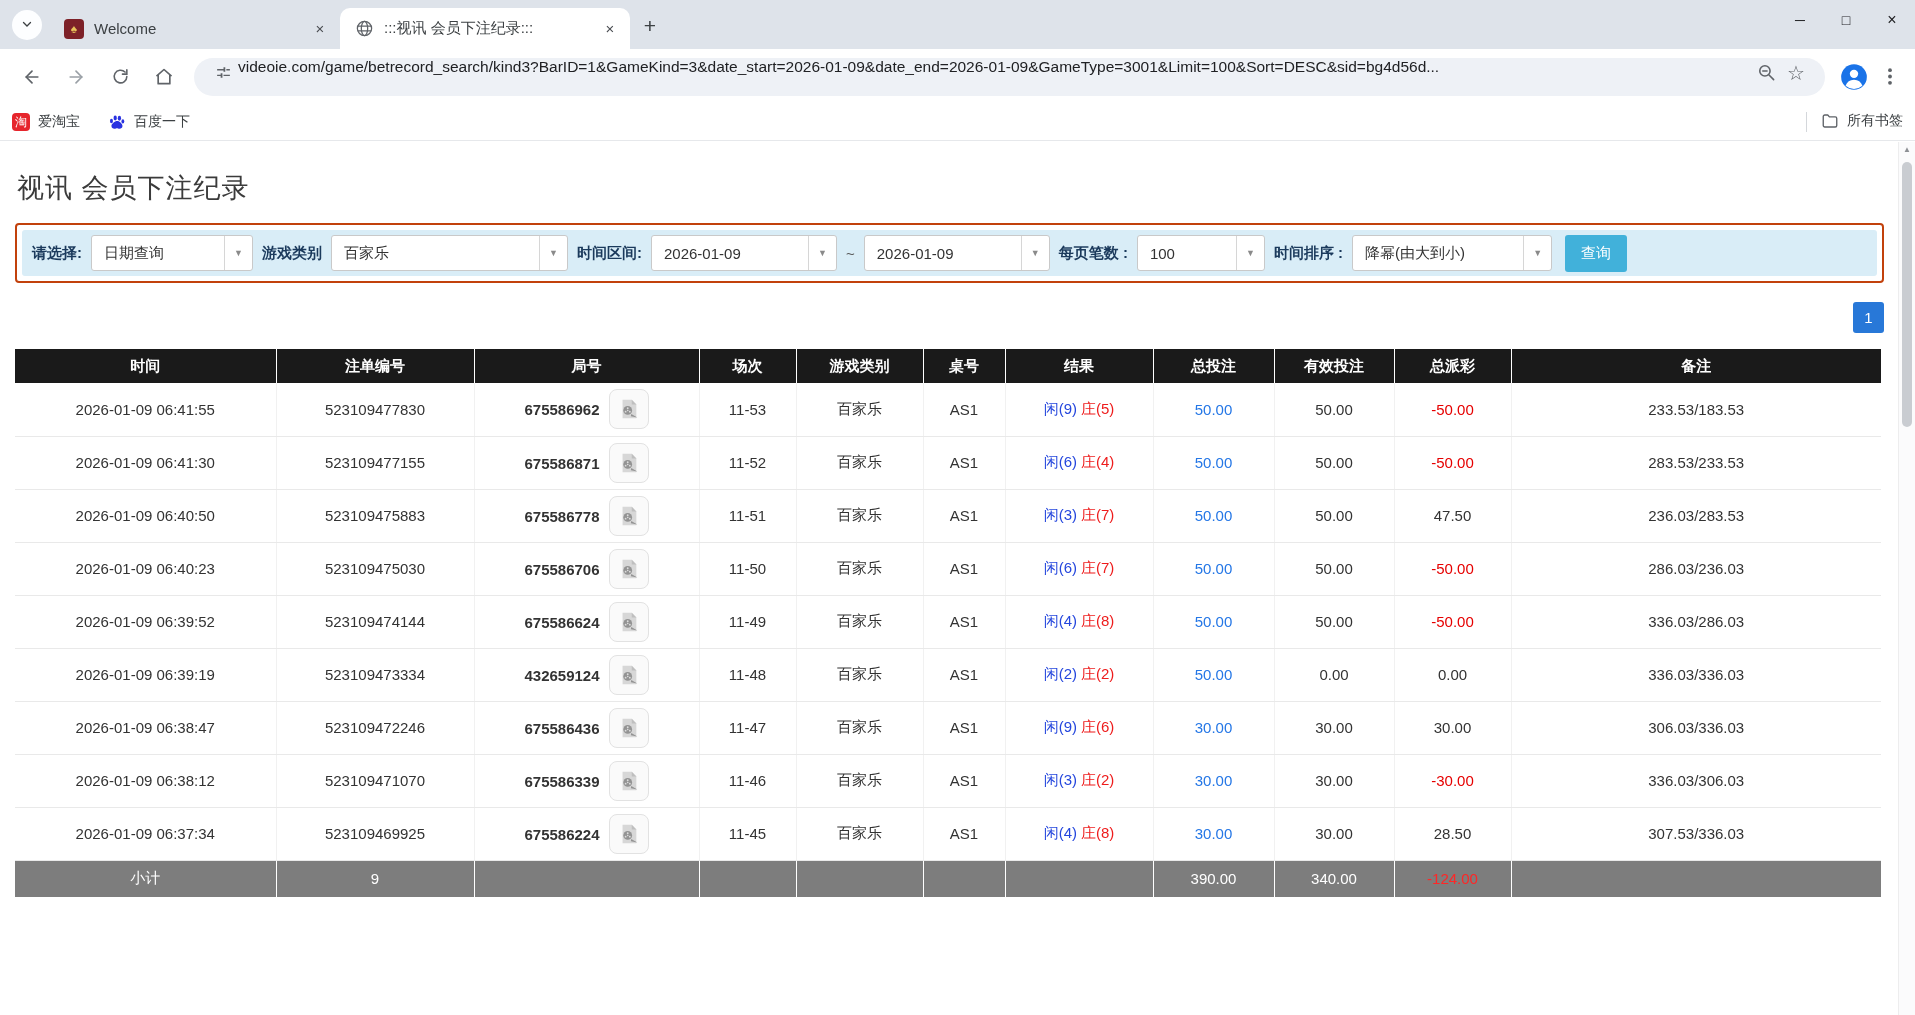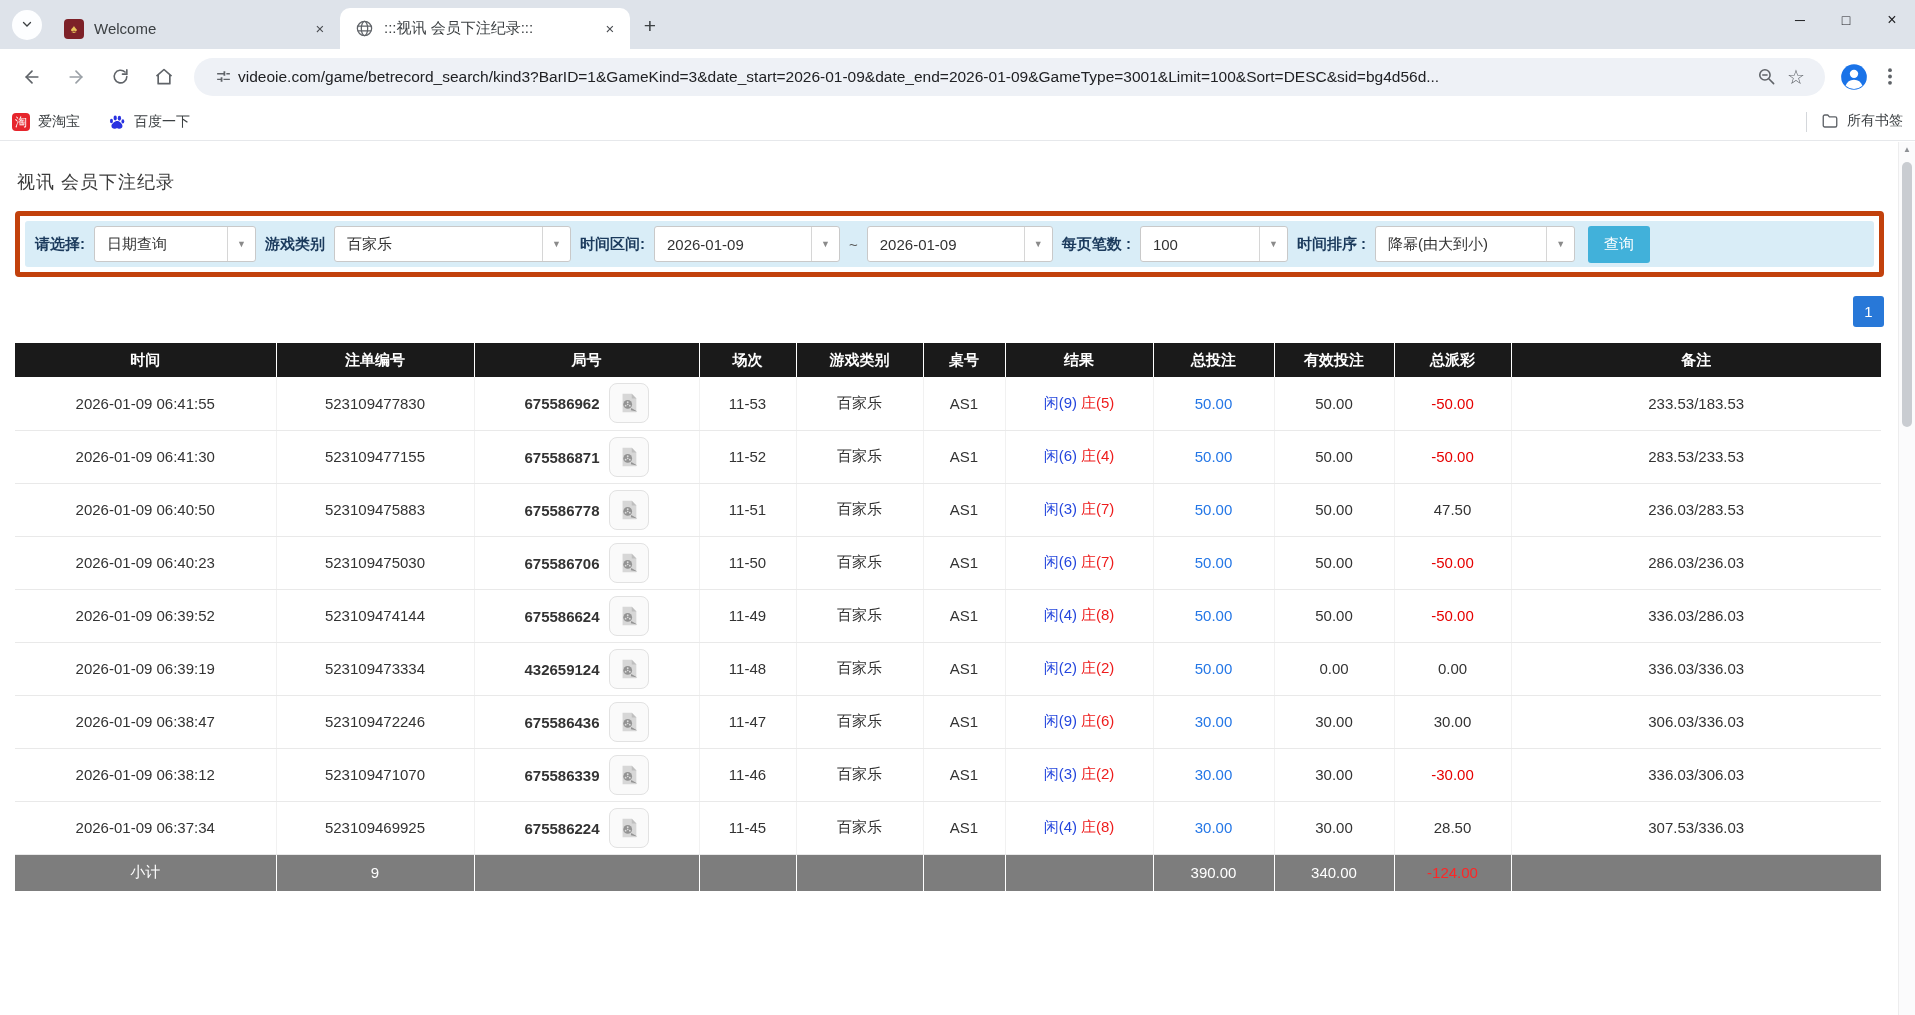--- a/index.html
+++ b/index.html
@@ -22,52 +22,52 @@
     justify-content:center;color:#4a4d52;font-size:15px;flex:0 0 auto;cursor:pointer; }
   .new-tab { width:28px;height:28px;margin:0 0 9px 6px;display:flex;align-items:center;justify-content:center;
     color:#3c4043;font-size:21px;border-radius:50%;cursor:pointer; }
   .win-controls { position:absolute; right:0; top:0; height:40px; display:flex; }
   .win-btn { width:46px; height:40px; display:flex; align-items:center; justify-content:center;
     font-size:14px; color:#202124; cursor:pointer; }
   .toolbar { height:55px; background:#fff; display:flex; align-items:center; padding:0 10px; }
   .nav-icon { width:38px;height:38px;border-radius:50%;display:flex;align-items:center;justify-content:center;
     margin:0 3px; cursor:pointer; }
   .omnibox { flex:1; height:38px; background:#eef1f6; border-radius:19px; margin:0 8px 0 8px;
-    display:flex; align-items:center; padding:0 14px; min-width:0; }
+    display:flex; align-items:flex-start; padding:0 14px; min-width:0; }
   .omnibox .url { flex:1; font-size:15.5px; color:#202124; white-space:nowrap; overflow:hidden; min-width:0; }
   .omni-icon { width:30px;height:30px;display:flex;align-items:center;justify-content:center;flex:0 0 auto;cursor:pointer; }
   .star { font-size:20px; color:#5f6368; }
   .avatar-btn { width:34px;height:34px;border-radius:50%;display:flex;align-items:center;justify-content:center;margin:0 4px;cursor:pointer; }
   .kebab { width:30px;height:34px;display:flex;align-items:center;justify-content:center;cursor:pointer; }
   .bookmarks { height:37px; background:#fff; display:flex; align-items:center; padding:0 12px;
     font-size:14px; color:#3c4043; border-bottom:1px solid #e6e8eb; }
   .bm-item { display:flex; align-items:center; margin-right:28px; cursor:pointer; }
   .bm-item .ico { margin-right:8px; display:flex; }
   .bm-taobao-ico { width:18px;height:18px;background:#e6252c;border-radius:4px;color:#fff;font-size:12px;
     display:flex;align-items:center;justify-content:center; }
   .bm-right { margin-left:auto; display:flex; align-items:flex-start; }
   .bm-divider { width:1px; height:20px; background:#d4d7db; margin-right:14px; }
   
   .scrollbar { position:absolute; right:0; top:142px; bottom:0; width:17px; background:#fbfbfc;
     border-left:1px solid #ededee; z-index:5; }
   .sb-up { height:16px; text-align:center; font-size:8px; color:#8d9094; line-height:16px; cursor:pointer; }
   .sb-thumb { position:absolute; left:3px; right:3px; top:20px; height:265px; background:#c9ccd1; border-radius:7px; cursor:pointer; }
   
   .content { position:relative; padding:0 32px 0 15px; }
-  .page-title { font-size:18px; font-weight:400; color:#3b3b3b; margin:29px 0 17px 2px; letter-spacing:1px; }
-  .filter-outer { border:5px solid #c2410c; border-radius:4px; padding:5px; width:1869px; margin-bottom:19px; }
+  .page-title { font-size:27px; font-weight:400; color:#3b3b3b; margin:29px 0 17px 2px; letter-spacing:1px; }
+  .filter-outer { border:2px solid #c2410c; border-radius:4px; padding:5px; width:1869px; margin-bottom:19px; }
   .filter-bar { background:#d9edf7; border-radius:3px; height:46px; display:flex; align-items:center;
     padding:0 10px; font-size:15px; gap:9px; }
   .f-label { color:#1b3a5c; font-weight:bold; white-space:nowrap; }
   .select { background:#fff; border:1px solid #c9c9c9; border-radius:3px; height:36px; display:flex;
     align-items:stretch; cursor:pointer; flex:0 0 auto; }
   .select .val { padding:0 12px; color:#333; flex:1; display:flex; align-items:center; white-space:nowrap; }
   .select .caret { width:28px; border-left:1px solid #d6d6d6; display:flex; align-items:center;
     justify-content:center; color:#8a8a8a; font-size:9px; }
-  .w-type{width:162px;} .w-game{width:237px;} .w-date{width:186px;} .w-limit{width:148px;} .w-sort{width:200px;}
+  .w-type{width:162px;} .w-game{width:237px;} .w-date{width:186px;} .w-limit{width:128px;} .w-sort{width:200px;}
   .tilde { color:#555; }
   .btn-search { background:#41b1da; color:#fff; border:none; border-radius:3px; height:37px; padding:0 16px;
     font-size:15px; margin-left:4px; cursor:pointer; font-family:inherit; }
   .summary-bar { background:#dff0d8; width:1869px; height:48px; display:flex; align-items:center;
     justify-content:space-between; padding:0 13px; font-size:15px; margin-bottom:27px; }
   .summary-left { color:#51624f; }
   .summary-right { color:#f03b2e; }
   .pagination-row { width:1869px; display:flex; justify-content:flex-end; margin-bottom:16px; }
   .page-btn { min-width:31px; height:31px; background:#2878d8; color:#fff; display:flex; align-items:center;
     justify-content:center; font-size:15px; border-radius:3px; cursor:pointer; }

